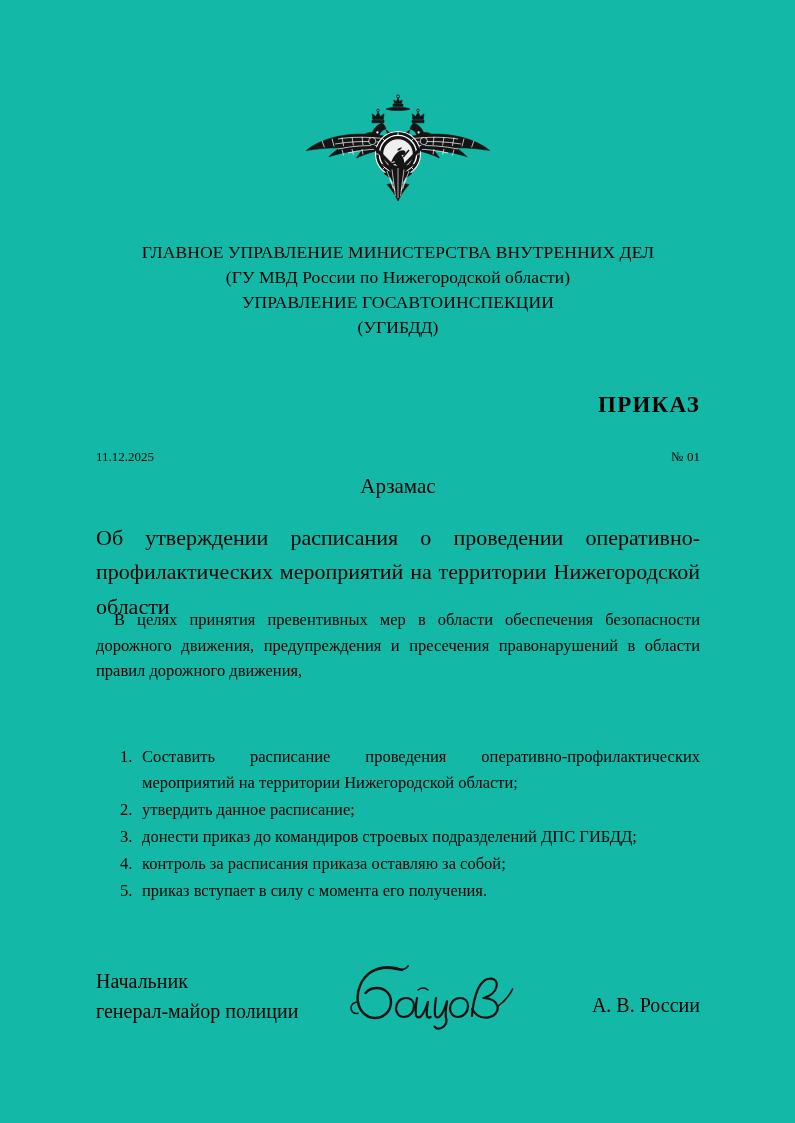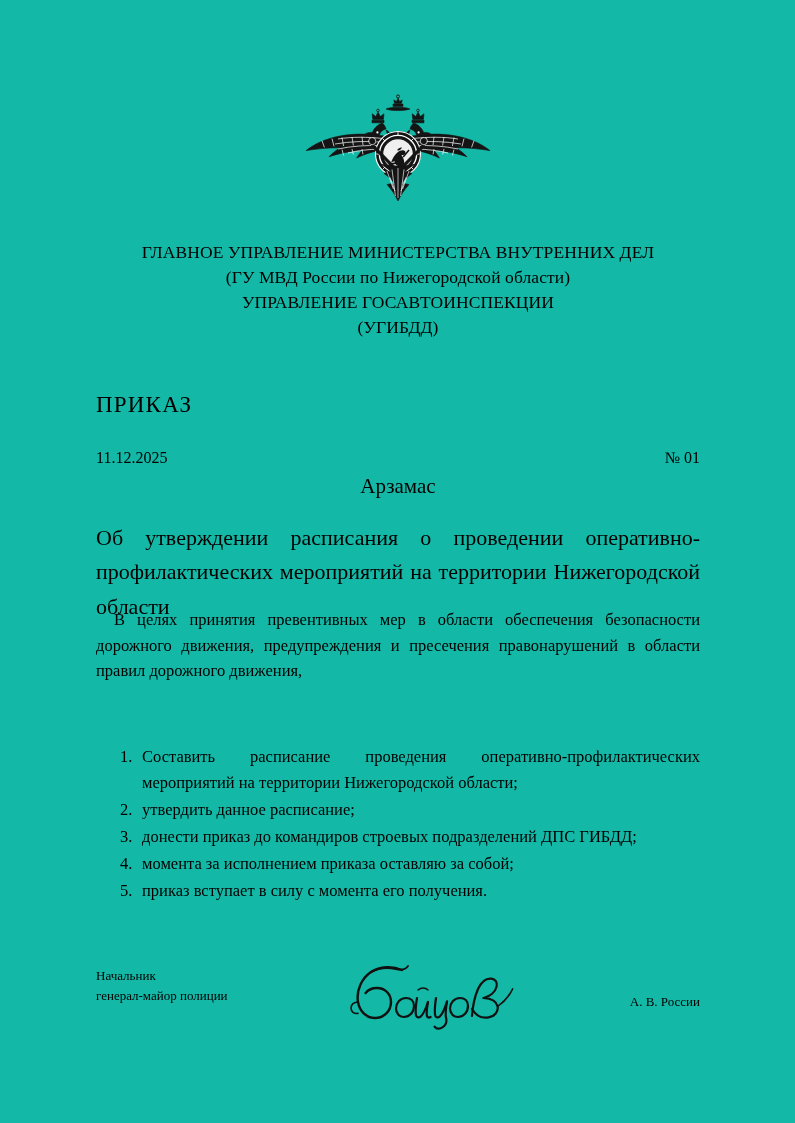--- a/index.html
+++ b/index.html
@@ -57,36 +57,36 @@
   .org-header .bold {
     font-weight: normal;
   }
 
   
   .doc-type {
     position: absolute;
     top: 392px;
     left: 96px;
     width: 604px;
-    text-align: left;
+    text-align: right;
     font-size: 23px;
-    font-weight: normal;
+    font-weight: bold;
     letter-spacing: 1.2px;
   }
 
   
   .meta-row {
     position: absolute;
     top: 449px;
     left: 96px;
     width: 604px;
     display: flex;
     justify-content: space-between;
     align-items: baseline;
-    font-size: 16px;
+    font-size: 13px;
   }
 
   
   .city {
     position: absolute;
     top: 474px;
     left: 96px;
     width: 604px;
     text-align: center;
     font-size: 21px;
@@ -155,21 +155,21 @@
     text-align: left;
   }
 
   
   .signature {
     position: absolute;
     top: 966px;
     left: 96px;
     width: 604px;
     height: 80px;
-    font-size: 13px;
+    font-size: 20px;
   }
   .sig-role {
     position: absolute;
     left: 0;
     top: 0;
     line-height: 1.52;
   }
   .sig-role span {
     display: block;
     white-space: nowrap;
@@ -338,21 +338,21 @@
     <li>
       <span class="num">2.</span>
       <span>утвердить данное расписание;</span>
     </li>
     <li>
       <span class="num">3.</span>
       <span>донести приказ до командиров строевых подразделений ДПС ГИБДД;</span>
     </li>
     <li>
       <span class="num">4.</span>
-      <span>момента за исполнением приказа оставляю за собой;</span>
+      <span>контроль за расписания приказа оставляю за собой;</span>
     </li>
     <li>
       <span class="num">5.</span>
       <span>приказ вступает в силу с момента его получения.</span>
     </li>
   </ol>
 
   <div class="signature">
     <div class="sig-role">
       <span>Начальник</span>

